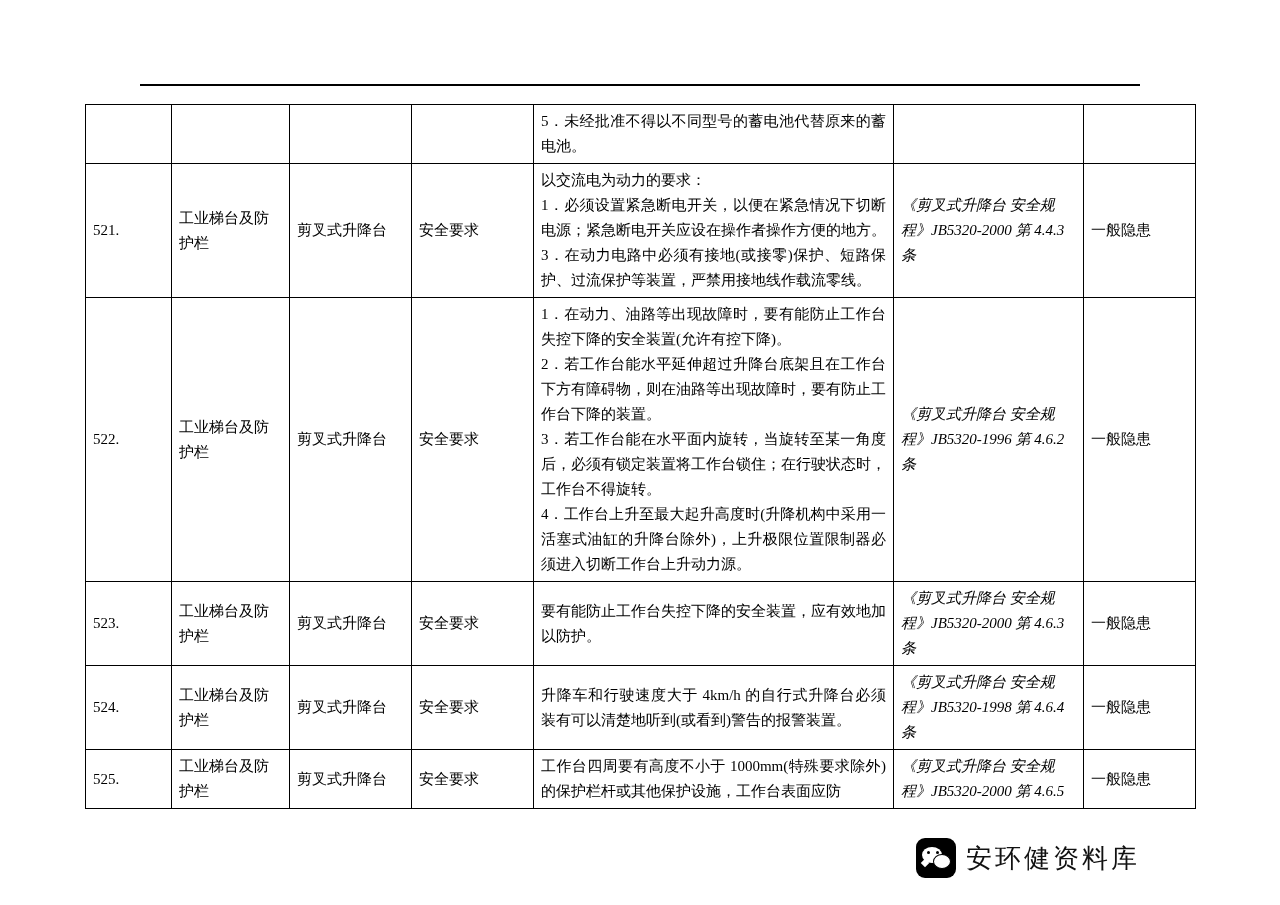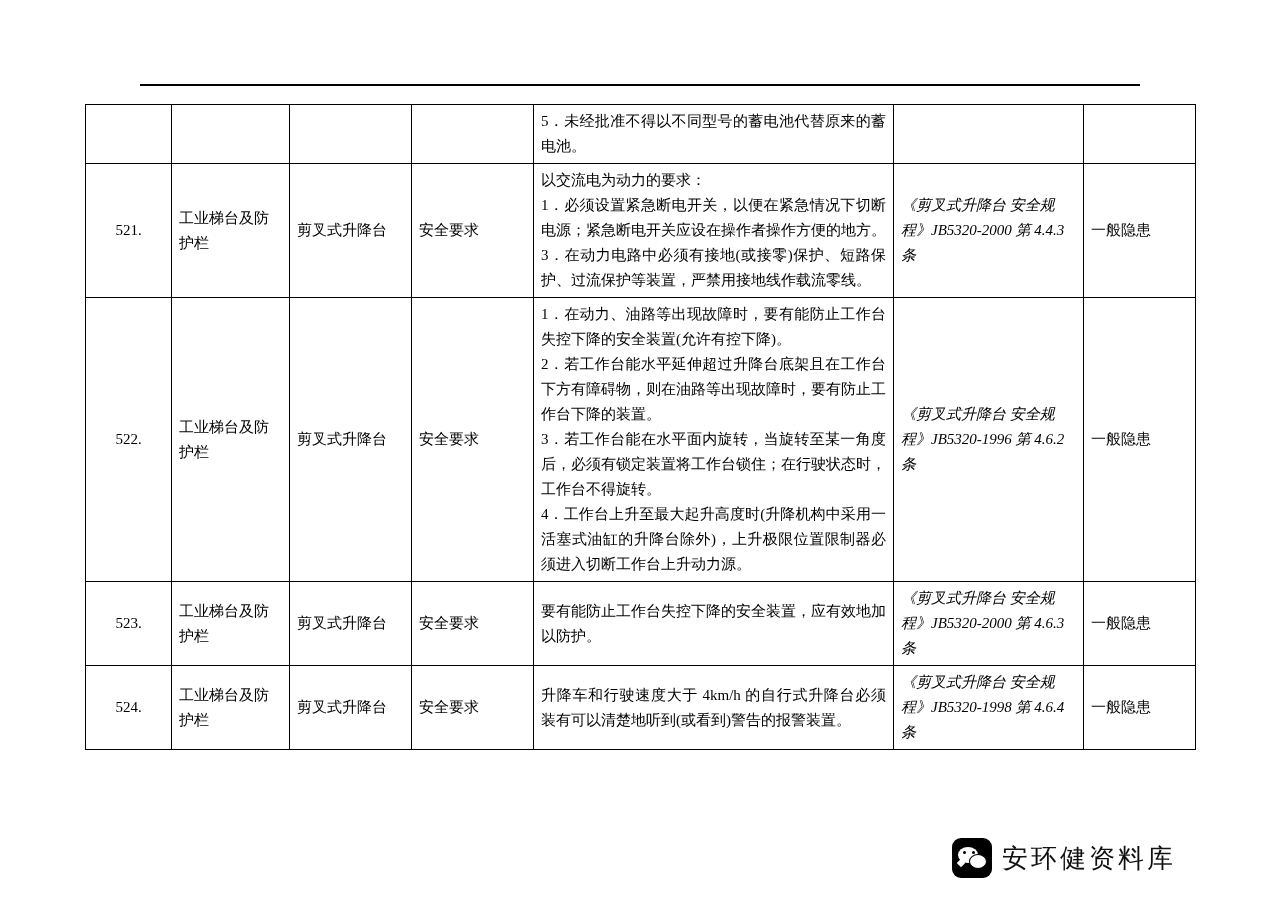--- a/index.html
+++ b/index.html
@@ -49,21 +49,21 @@
   }
   col.c-num { width: 86px; }
   col.c-cat { width: 118px; }
   col.c-sub { width: 122px; }
   col.c-type { width: 122px; }
   col.c-desc { width: 360px; }
   col.c-std  { width: 190px; }
   col.c-level{ width: 112px; }
 
   td.num {
-    text-align: center;
+    text-align: left;
     vertical-align: middle;
   }
   td.cat, td.sub, td.type {
     text-align: left;
     vertical-align: middle;
   }
   td.desc {
     text-align: justify;
     vertical-align: top;
     line-height: 25px;
@@ -78,21 +78,21 @@
     vertical-align: middle;
   }
   .desc-line {
     display: block;
     white-space: pre-wrap;
   }
 
   
   .footer-logo {
     position: absolute;
-    left: 952px;
+    left: 916px;
     top: 838px;
     display: flex;
     align-items: center;
     gap: 10px;
   }
   .wechat-badge {
     width: 40px;
     height: 40px;
     background: #000000;
     border-radius: 9px;
@@ -207,20 +207,31 @@
           <td class="num">524.</td>
           <td class="cat">工业梯台及防护栏</td>
           <td class="sub">剪叉式升降台</td>
           <td class="type">安全要求</td>
           <td class="desc">
               <span class="desc-line">升降车和行驶速度大于 4km/h 的自行式升降台必须装有可以清楚地听到(或看到)警告的报警装置。</span>
             </td>
           <td class="std">《剪叉式升降台 安全规程》JB5320-1998 第 4.6.4 条</td>
           <td class="level">一般隐患</td>
         </tr>
+        <tr>
+          <td class="num">525.</td>
+          <td class="cat">工业梯台及防护栏</td>
+          <td class="sub">剪叉式升降台</td>
+          <td class="type">安全要求</td>
+          <td class="desc">
+              <span class="desc-line">工作台四周要有高度不小于 1000mm(特殊要求除外)的保护栏杆或其他保护设施，工作台表面应防</span>
+            </td>
+          <td class="std">《剪叉式升降台 安全规程》JB5320-2000 第 4.6.5</td>
+          <td class="level">一般隐患</td>
+        </tr>
       </tbody>
     </table>
   </div>
 
   <div class="footer-logo">
     <div class="wechat-badge">
       <div class="b1"></div>
       <div class="t1"></div>
       <div class="t2"></div>
       <div class="tail"></div>

